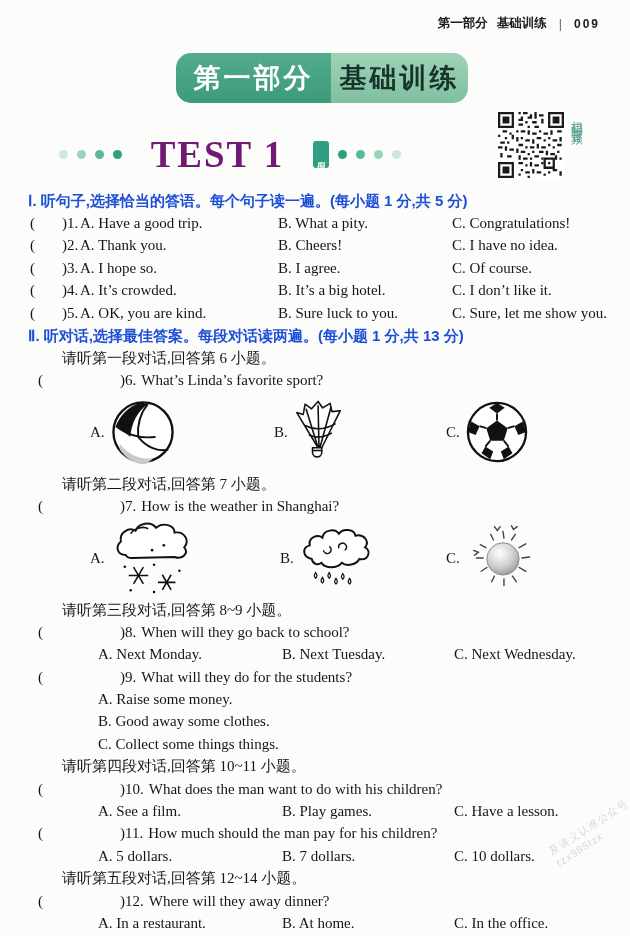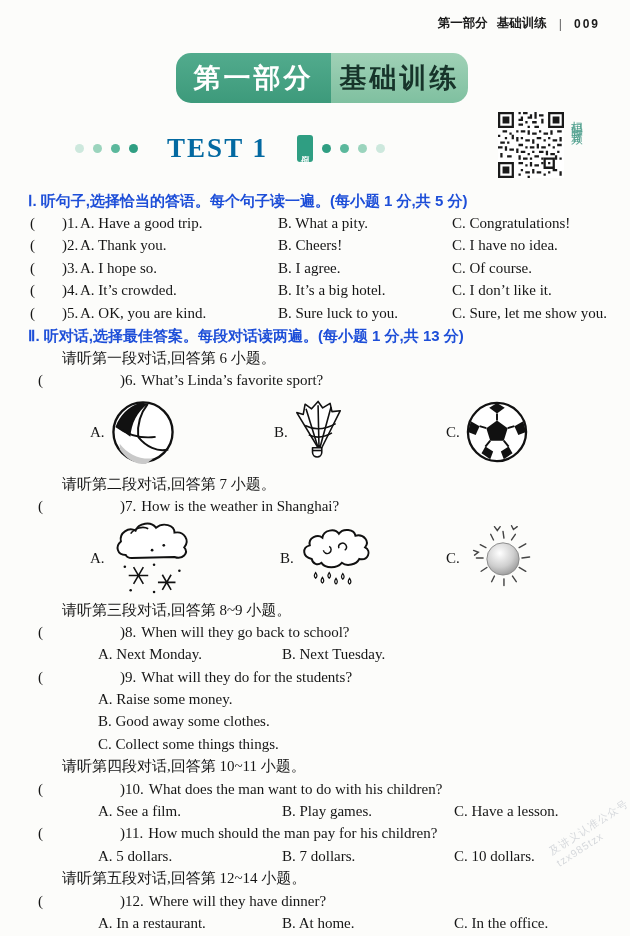--- a/index.html
+++ b/index.html
@@ -17,21 +17,21 @@
         display:flex;align-items:center;justify-content:center;
         font-family:"Liberation Sans",sans-serif;font-weight:bold;font-size:27px;letter-spacing:3px;}
   .banner-right{flex:1;background:linear-gradient(180deg,#a0d1b6,#7fc0a0);color:#17342a;
         display:flex;align-items:center;justify-content:center;
         font-family:"Liberation Sans",sans-serif;font-weight:bold;font-size:27px;letter-spacing:3px;}
   
   .test-row{position:absolute;top:133px;left:0;width:460px;display:flex;align-items:center;
         justify-content:center;gap:9px;}
   .dot{width:9px;height:9px;border-radius:50%;}
   .d1{background:#cde8dd;} .d2{background:#9bd4bd;} .d3{background:#5bb89c;} .d4{background:#2f9e82;}
-  .test-title{font-size:27px;font-weight:bold;letter-spacing:2px;margin:0 20px;color:#0369a1;}
+  .test-title{font-size:37px;font-weight:bold;letter-spacing:2px;margin:0 20px;color:#701a75;}
   .badge{width:16px;height:27px;background:#2f9e82;color:#fff;border-radius:3px;
         writing-mode:vertical-rl;text-orientation:upright;font-size:9px;line-height:16px;
         display:flex;align-items:center;justify-content:center;
         font-family:"Liberation Sans",sans-serif;}
   
   .qr-block{position:absolute;left:498px;top:112px;display:flex;gap:5px;}
   .qr-svg{width:66px;height:66px;background:#fff;}
   .qr-caption{writing-mode:vertical-rl;text-orientation:upright;font-size:11.5px;color:#4f9f8d;
         letter-spacing:3px;height:66px;font-family:"Liberation Sans",sans-serif;}
   
@@ -265,20 +265,21 @@
 
     <div class="line">
       <span class="pa l10">(</span>
       <span class="pa l92 qlabel">
         <span>)8.</span><span>When will they go back to school?</span>
       </span>
     </div>
     <div class="line">
       <span class="pa l70">A. Next Monday.</span>
       <span class="pa l254">B. Next Tuesday.</span>
+      <span class="pa l426">C. Next Wednesday.</span>
     </div>
 
     <div class="line">
       <span class="pa l10">(</span>
       <span class="pa l92 qlabel">
         <span>)9.</span><span>What will they do for the students?</span>
       </span>
     </div>
     <div class="line">
       <span class="pa l70">A. Raise some money.</span>
@@ -314,21 +315,21 @@
       <span class="pa l70">A. 5 dollars.</span>
       <span class="pa l254">B. 7 dollars.</span>
       <span class="pa l426">C. 10 dollars.</span>
     </div>
 
     <div class="line intro">请听第五段对话,回答第 12~14 小题。</div>
 
     <div class="line">
       <span class="pa l10">(</span>
       <span class="pa l92 qlabel">
-        <span>)12.</span><span>Where will they have dinner?</span>
+        <span>)12.</span><span>Where will they away dinner?</span>
       </span>
     </div>
     <div class="line">
       <span class="pa l70">A. In a restaurant.</span>
       <span class="pa l254">B. At home.</span>
       <span class="pa l426">C. In the office.</span>
     </div>
 
   </div>
 

